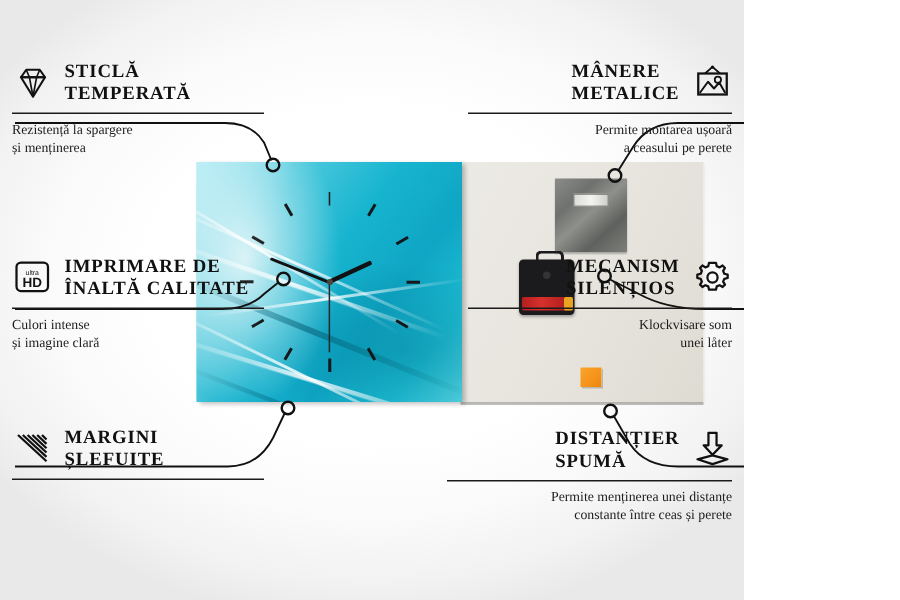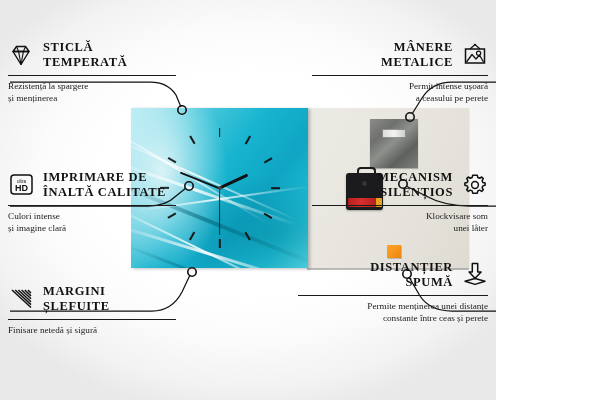--- a/index.html
+++ b/index.html
@@ -60,21 +60,21 @@
     font-family: "Liberation Serif", serif;
     font-size: 12.5px;
     font-weight: bold;
     letter-spacing: 0.6px;
     color: #111111;
     line-height: 1.18;
     text-transform: uppercase;
     white-space: pre-line;
   }
   .feature.left .feat-title  { text-align: left; }
-  .feature.right .feat-title { text-align: right; }
+  .feature.right .feat-title { text-align: left; }
 
   .feat-rule {
     height: 0;
     border-top: 1.1px solid #1a1a1a;
     margin-top: 5px;
     margin-bottom: 4px;
   }
   .feat-desc {
     font-family: "Liberation Serif", serif;
     font-size: 9.2px;
@@ -83,21 +83,21 @@
     white-space: pre-line;
   }
 
   
   .icon-box {
     width: 26px;
     height: 26px;
     flex: 0 0 26px;
     display: flex;
     align-items: center;
-    justify-content: center;
+    justify-content: flex-end;
   }
   .icon-box svg { display: block; }
 
   
   #product {
     position: absolute;
     left: 131px;
     top: 108px;
     width: 338px;
     height: 160px;
@@ -385,59 +385,58 @@
             <line x1="12.6" y1="3" x2="22" y2="11.8"></line>
             <line x1="15.8" y1="3" x2="22" y2="8.9"></line>
             <line x1="19" y1="3" x2="22" y2="6"></line>
           </g>
         </svg>
       </span>
       <span class="feat-title">MARGINI
 ȘLEFUITE</span>
     </div>
     <div class="feat-rule"></div>
-    <div class="feat-desc">Finisare netedă și sigură</div>
   </div>
 
   <div class="feature right" style="top:40px;">
     <div class="feat-head">
       <span class="icon-box">
         <svg width="26" height="24" viewBox="0 0 26 24">
           <polyline points="8,6 13,1.6 18,6" fill="none" stroke="#111" stroke-width="1.2"></polyline>
           <circle cx="13" cy="1.8" r="1.1" fill="#111"></circle>
           <rect x="3.5" y="6" width="19" height="14" fill="none" stroke="#111" stroke-width="1.5"></rect>
           <polyline points="4.5,19 10,11.5 14,16 17.5,12 21.5,19" fill="none" stroke="#111" stroke-width="1.3" stroke-linejoin="round"></polyline>
           <circle cx="16.6" cy="10.2" r="2.1" fill="none" stroke="#111" stroke-width="1.2"></circle>
         </svg>
       </span>
       <span class="feat-title">MÂNERE
 METALICE</span>
     </div>
     <div class="feat-rule"></div>
-    <div class="feat-desc">Permit intense ușoară
+    <div class="feat-desc">Permite montarea ușoară
 a ceasului pe perete</div>
   </div>
 
   <div class="feature right" style="top:170px;">
     <div class="feat-head">
       <span class="icon-box">
         <svg width="26" height="26" viewBox="0 0 26 26">
           <path d="M13,3.2 l2.3,0 0.55,2.25 1.9,0.8 1.95,-1.25 1.63,1.63 -1.25,1.95 0.8,1.9 2.25,0.55 0,2.3 -2.25,0.55 -0.8,1.9 1.25,1.95 -1.63,1.63 -1.95,-1.25 -1.9,0.8 -0.55,2.25 -2.3,0 -2.3,0 -0.55,-2.25 -1.9,-0.8 -1.95,1.25 -1.63,-1.63 1.25,-1.95 -0.8,-1.9 -2.25,-0.55 0,-2.3 2.25,-0.55 0.8,-1.9 -1.25,-1.95 1.63,-1.63 1.95,1.25 1.9,-0.8 0.55,-2.25 z" fill="none" stroke="#111" stroke-width="1.5" stroke-linejoin="round"></path>
           <circle cx="13" cy="13" r="3.4" fill="none" stroke="#111" stroke-width="1.5"></circle>
         </svg>
       </span>
       <span class="feat-title">MECANISM
 SILENȚIOS</span>
     </div>
     <div class="feat-rule"></div>
     <div class="feat-desc">Klockvisare som
 unei låter</div>
   </div>
 
-  <div class="feature right" style="top:260px; width:190px;">
+  <div class="feature right" style="top:285px; width:190px;">
     <div class="feat-head">
       <span class="icon-box">
         <svg width="26" height="25" viewBox="0 0 26 25">
           <path d="M10.3,1.5 h5.4 v8.4 h3.4 L13,16.2 7.1,9.9 h3.2 z" fill="none" stroke="#111" stroke-width="1.5" stroke-linejoin="round"></path>
           <polygon points="13,16.6 23,19.2 13,22.4 3,19.2" fill="none" stroke="#111" stroke-width="1.5" stroke-linejoin="round"></polygon>
         </svg>
       </span>
       <span class="feat-title">DISTANȚIER
 SPUMĂ</span>
     </div>

